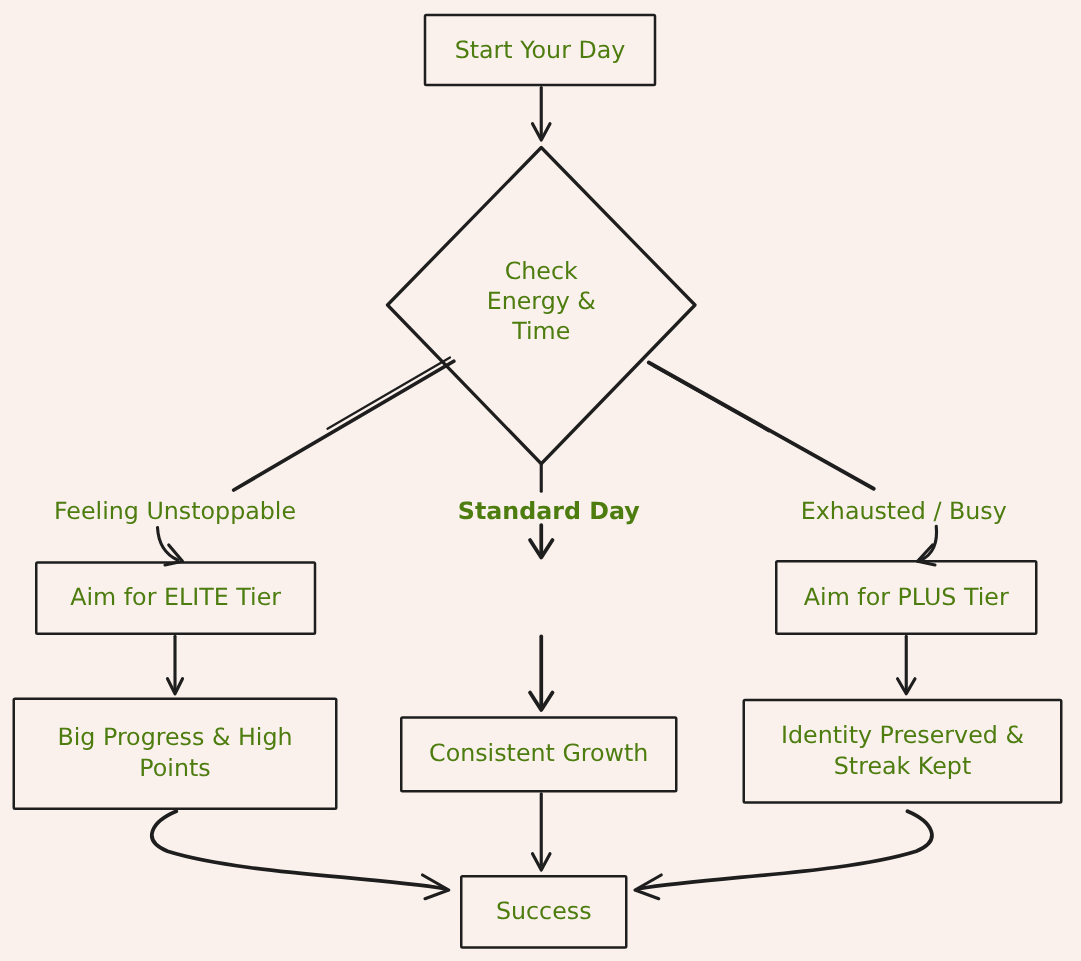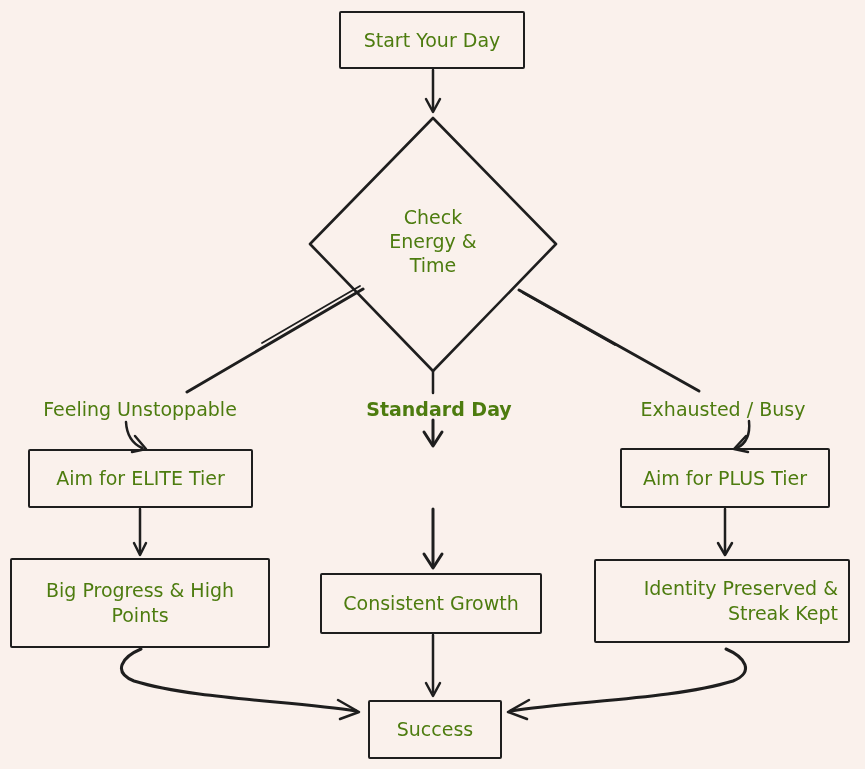--- a/index.html
+++ b/index.html
@@ -28,21 +28,21 @@
     text-align:center;
     font-size:19px;line-height:1.25;
   }
   
   .n-start      {left:339px;top:11px;width:186px;height:58px;}
   .n-elite      {left:28px; top:449px;width:225px;height:59px;}
   .n-plus       {left:323px;top:448px;width:217px;height:60px;}
   .n-mini       {left:620px;top:448px;width:210px;height:60px;}
   .n-big        {left:10px; top:558px;width:260px;height:90px;justify-content:flex-end;}
   .n-consistent {left:320px;top:573px;width:222px;height:61px;}
-  .n-identity   {left:594px;top:559px;width:256px;height:84px;text-align:right;}
+  .n-identity   {left:594px;top:559px;width:256px;height:84px;}
   .n-success    {left:368px;top:700px;width:134px;height:59px;}
   .l-decision   {left:370px;top:206px;width:126px;height:78px;display:flex;align-items:flex-start;justify-content:center;}
   .l-feeling    {left:40px; top:398px;width:200px;}
   .l-standard   {left:359px;top:398px;width:160px;font-weight:bold;}
   .l-exhausted  {left:623px;top:398px;width:200px;}
 </style>
 </head>
 <body>
 
 <div class="stage">

